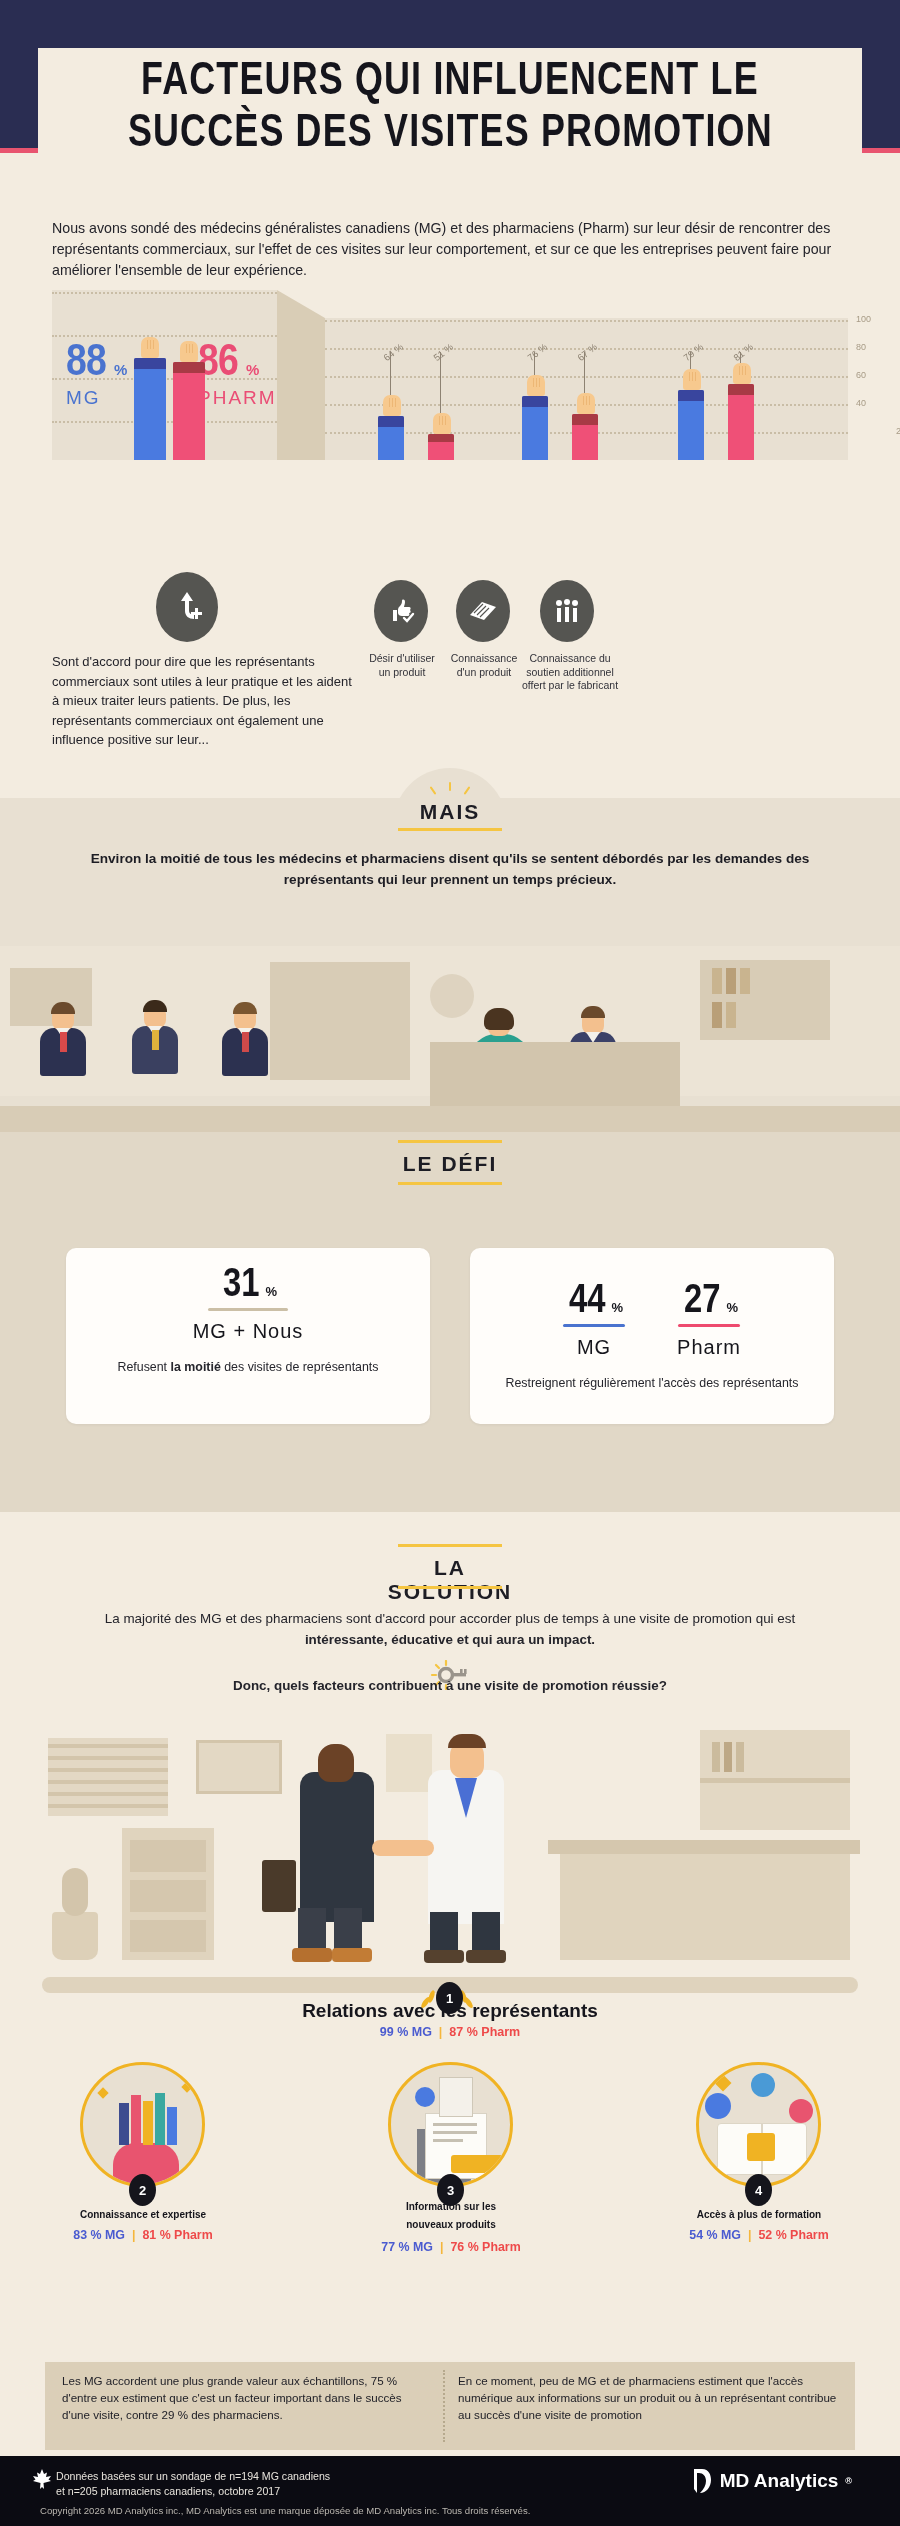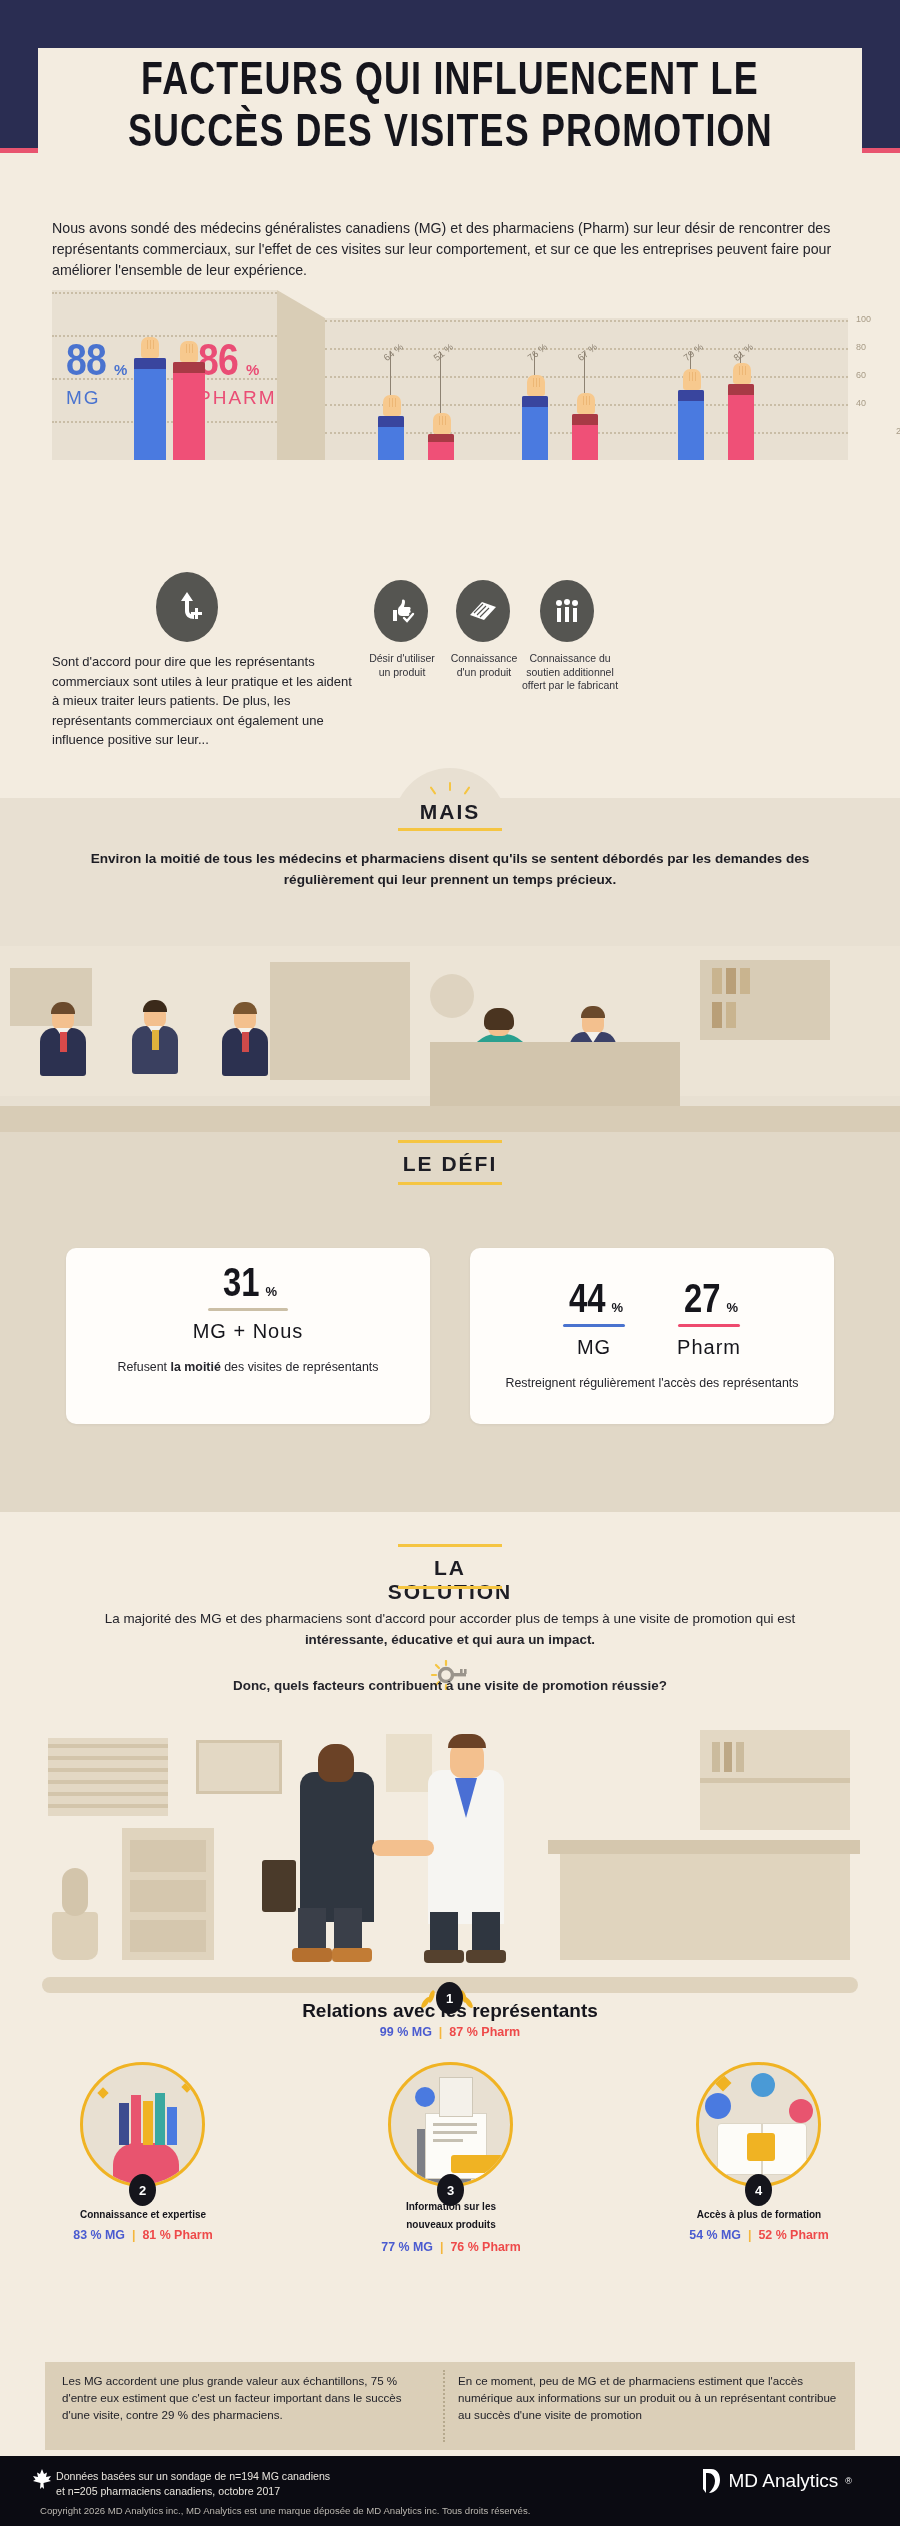--- a/index.html
+++ b/index.html
@@ -193,21 +193,21 @@
   .three-title { position:absolute; text-align:center; font-size:10px; font-weight:700; color:#15151c; line-height:18px; }
   .three-sub { position:absolute; text-align:center; font-size:12.4px; font-weight:700; }
 
   .notebox { position:absolute; background:#dbcfb8; }
   .notecol { position:absolute; font-size:11.6px; line-height:17px; color:#222229; }
   .dotted-sep { position:absolute; border-left:2px dotted #b6a98d; }
   .footer-black { position:absolute; left:0; top:2456px; width:900px; height:70px; background:#0b0b12; }
   .foot-note { position:absolute; left:56px; top:2469px; font-size:10.6px; line-height:15px; color:#e8e4dc; }
   .foot-copy { position:absolute; left:40px; top:2505px; width:820px; font-size:9.6px; color:#b9b5ae; }
   .maple { position:absolute; left:32px; top:2468px; width:20px; height:24px; }
-  .mdlogo { position:absolute; right:48px; top:2468px; color:#fff; font-size:19px; font-weight:400; display:flex; align-items:center; gap:7px; }
+  .mdlogo { position:absolute; right:48px; top:2468px; color:#fff; font-size:19px; font-weight:700; display:flex; align-items:center; gap:7px; }
   .mdmark { width:22px; height:26px; }
 </style>
 </head>
 <body>
 
 <div class="page">
 
   <div class="header-band"></div>
   <div class="header-rule"></div>
   <div class="header-below"></div>
@@ -357,21 +357,21 @@
 
   <div class="band-mais"></div>
   <div class="mais-arch"></div>
   <div class="sun" style="left:430px; top:782px;">
     <i style="left:2px; top:4px; transform:rotate(-35deg);"></i>
     <i style="left:19px; top:0px;"></i>
     <i style="left:36px; top:4px; transform:rotate(35deg);"></i>
   </div>
   <div class="section-kicker" style="left:370px; top:800px; width:160px;">MAIS</div>
   <div class="rule-y" style="left:398px; top:828px; width:104px;"></div>
-  <div class="mais-body">Environ la moitié de tous les médecins et pharmaciens disent qu'ils se sentent débordés par les demandes des régulièrement qui leur prennent un temps précieux.</div>
+  <div class="mais-body">Environ la moitié de tous les médecins et pharmaciens disent qu'ils se sentent débordés par les demandes des représentants qui leur prennent un temps précieux.</div>
 
   <div class="scene1">
     <div class="wallpanel" style="left:0; top:0; width:900px; height:150px; background:#ece4d6;"></div>
     <div class="wallpanel" style="left:10px; top:22px; width:82px; height:58px; background:#d8ccb6;"></div>
     <div class="wallpanel" style="left:270px; top:16px; width:140px; height:118px; background:#d8ccb6;"></div>
     <div class="wallpanel" style="left:430px; top:28px; width:44px; height:44px; border-radius:50%; background:#ded3c0;"></div>
     <div class="wallpanel" style="left:700px; top:14px; width:130px; height:80px; background:#d8ccb6;"></div>
     <div class="wallpanel" style="left:712px; top:22px; width:10px; height:26px; background:#c9b48f;"></div>
     <div class="wallpanel" style="left:726px; top:22px; width:10px; height:26px; background:#b99f78;"></div>
     <div class="wallpanel" style="left:740px; top:22px; width:10px; height:26px; background:#c9b48f;"></div>

